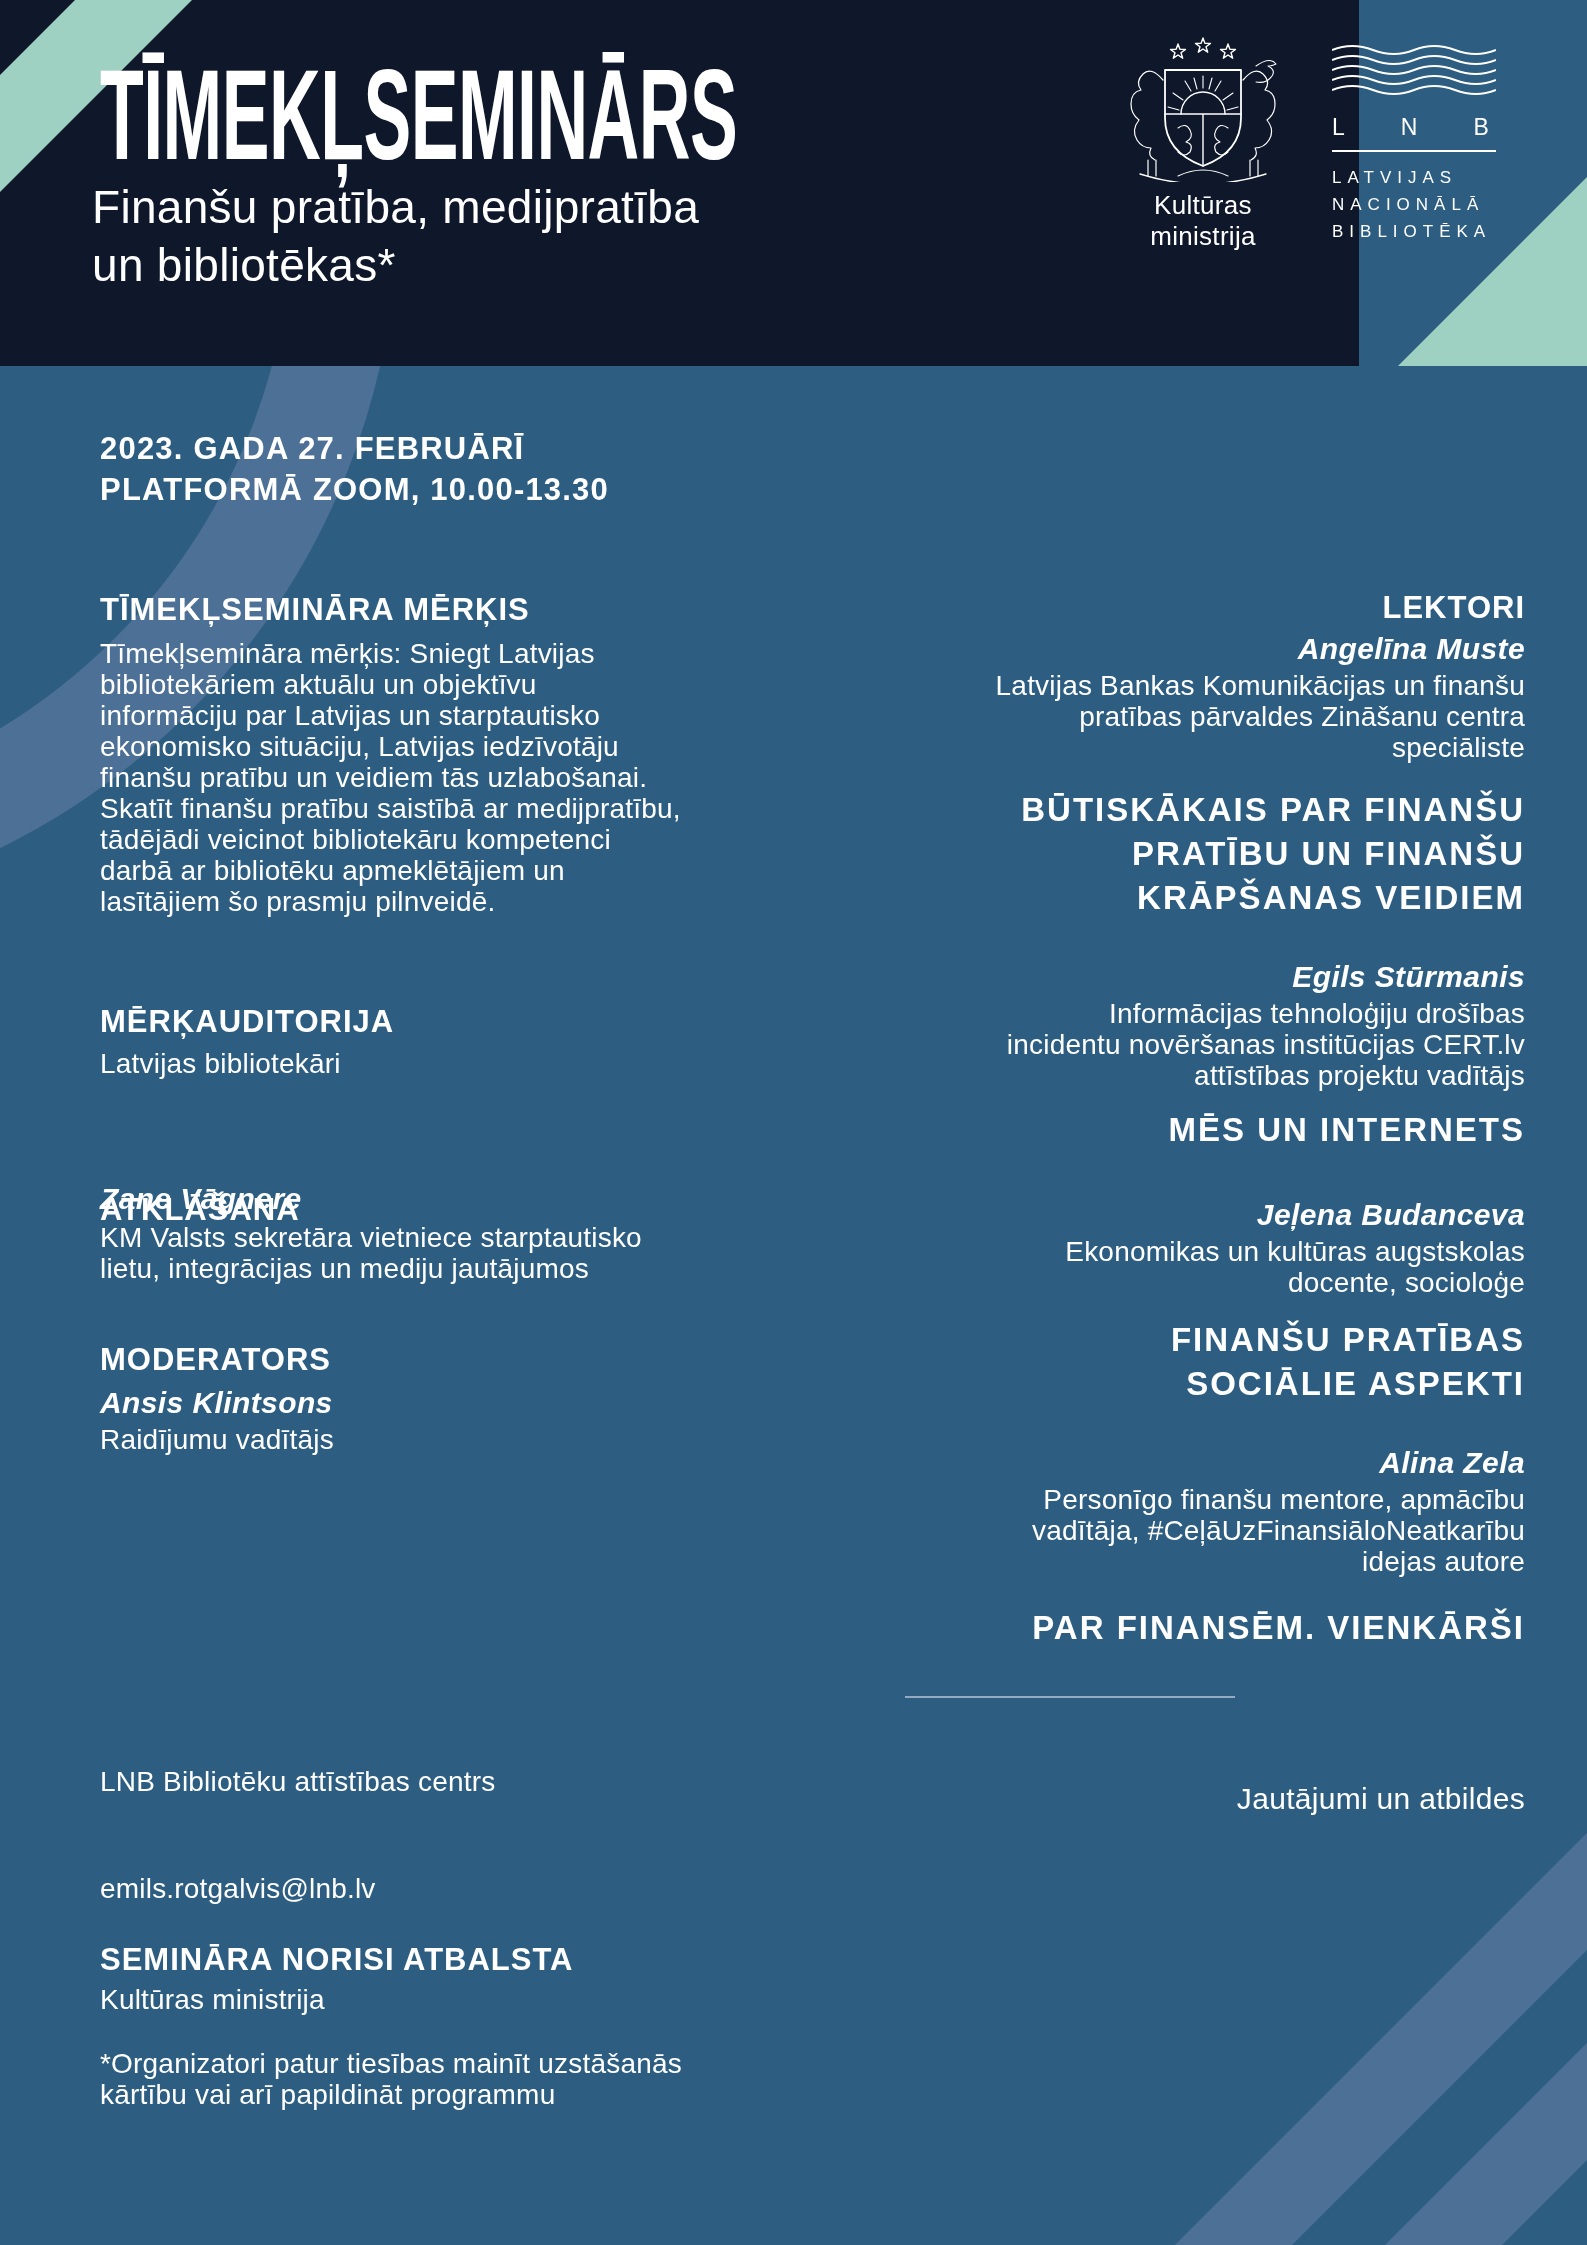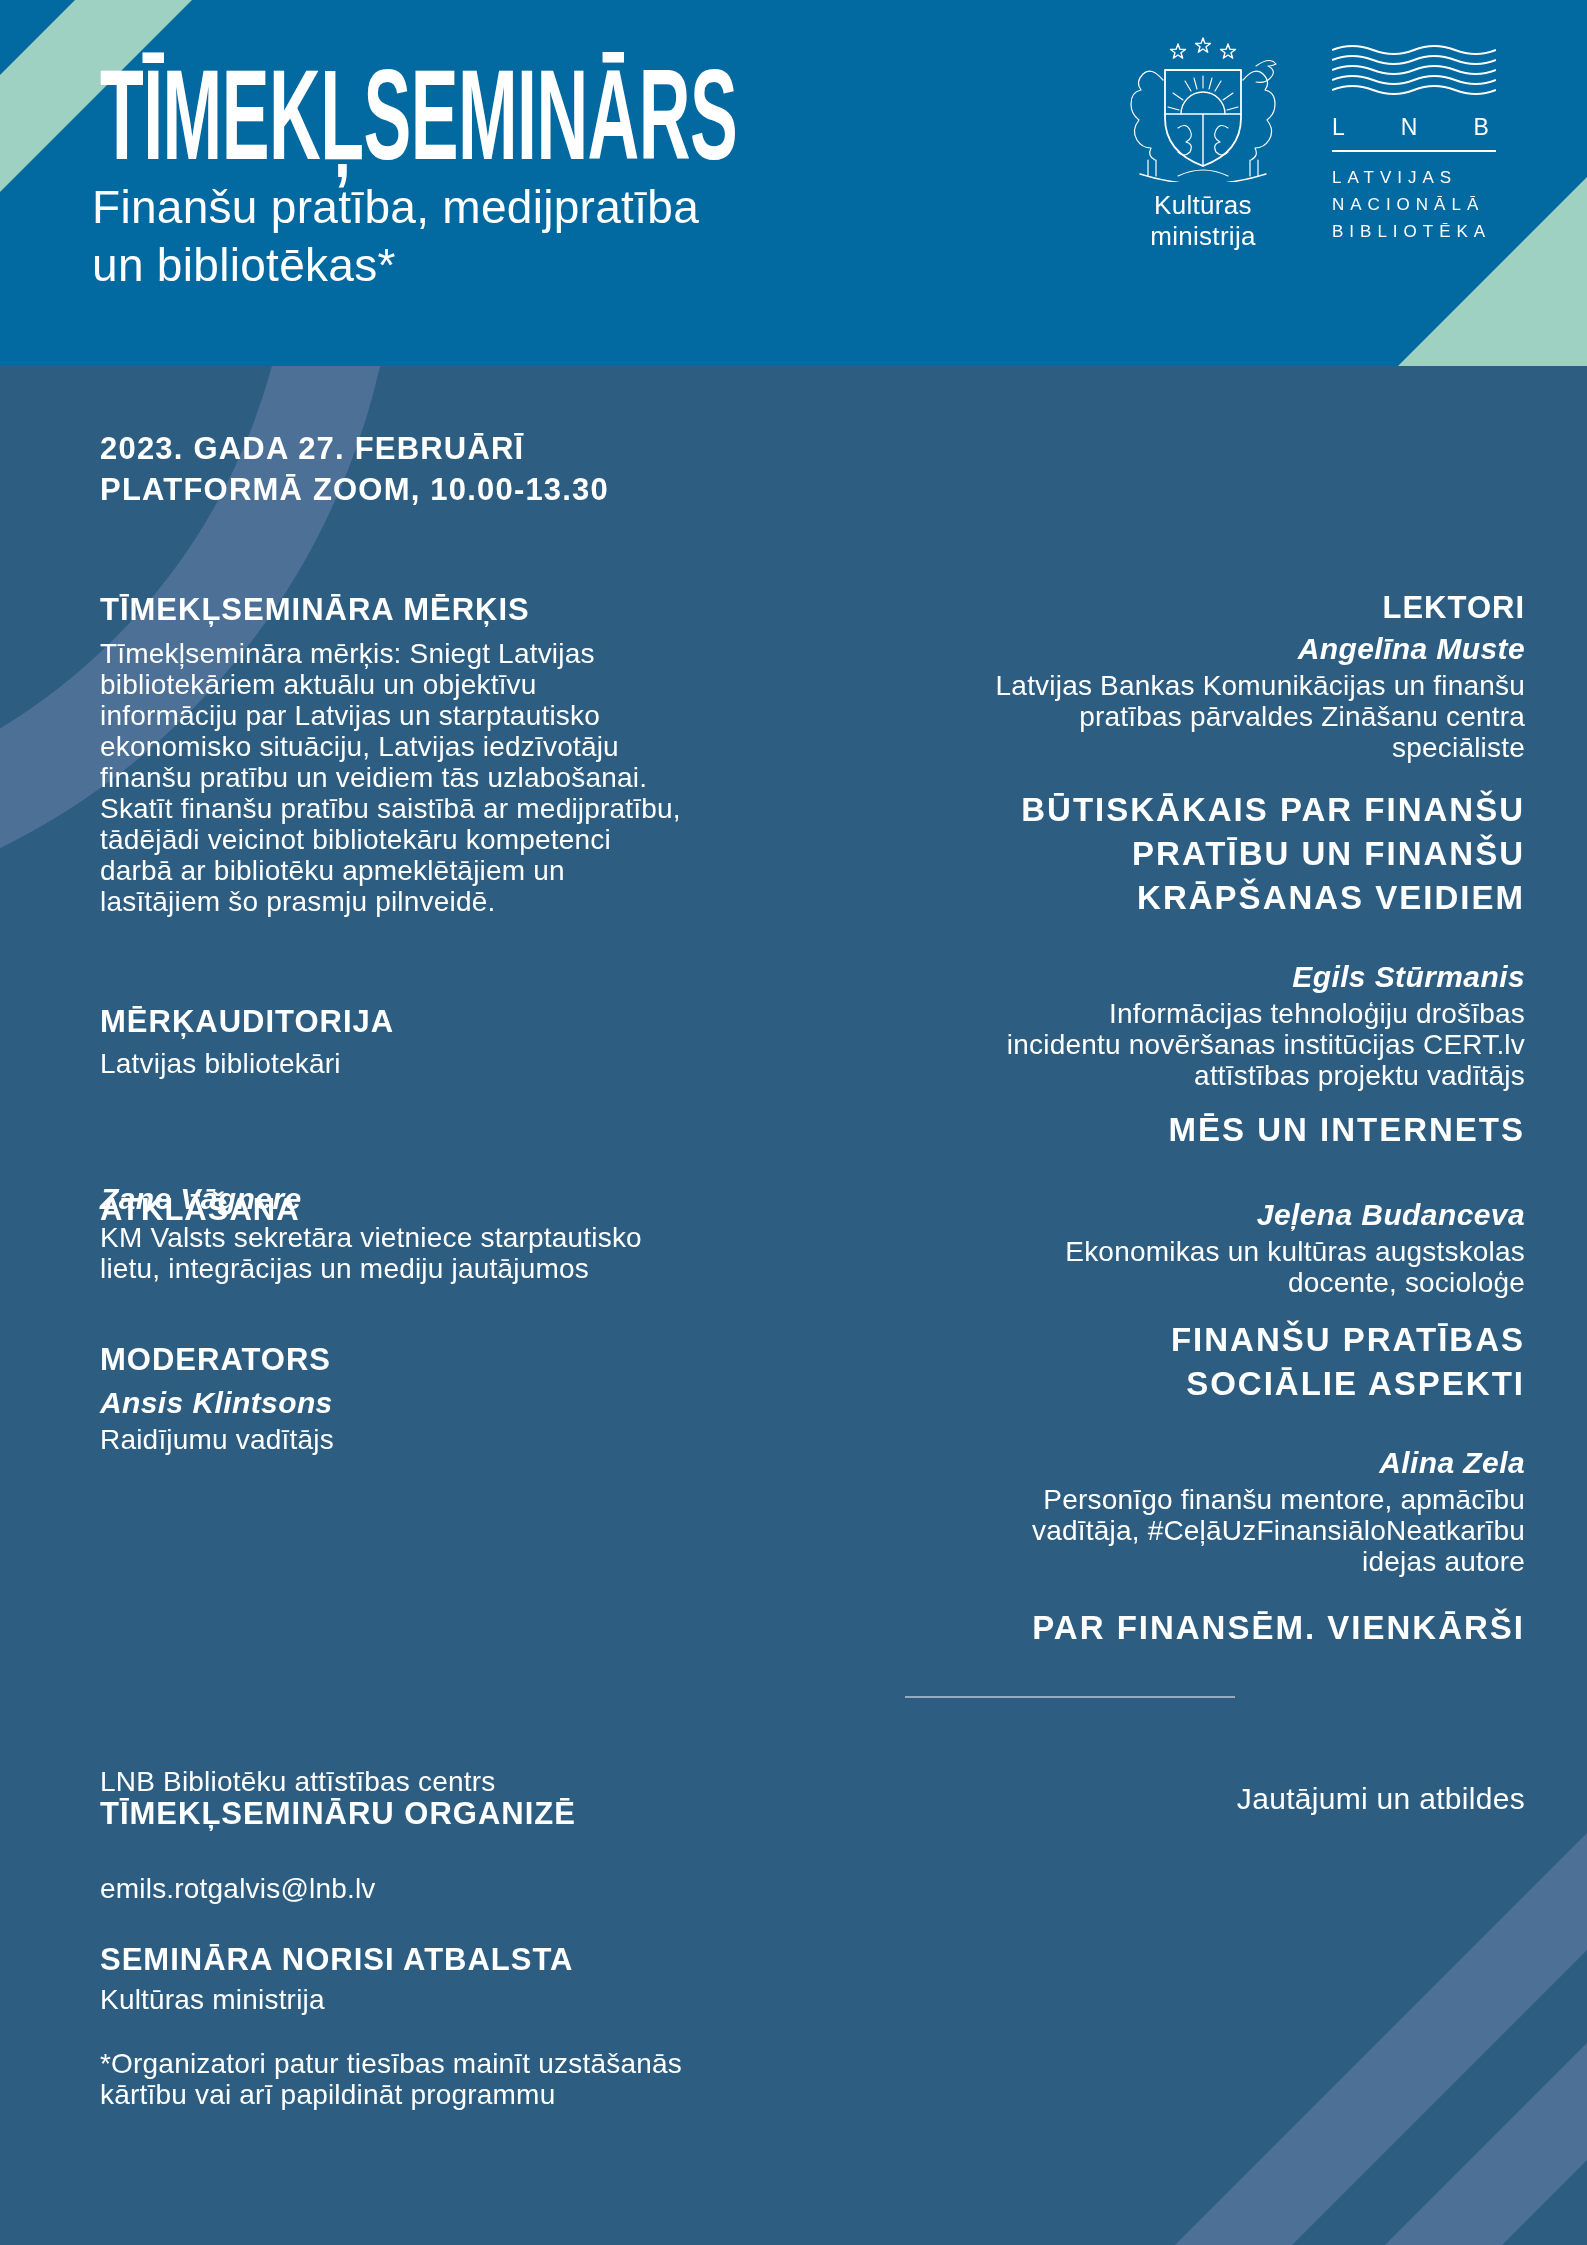--- a/index.html
+++ b/index.html
@@ -3,21 +3,21 @@
 <meta charset="utf-8">
 <style>
   html,body{margin:0;padding:0;background:#243c50;}
   .poster{
     position:relative;width:1587px;height:2245px;overflow:hidden;
     background:#2d5e82;color:#fff;
     font-family:"Liberation Sans", sans-serif;
     -webkit-font-smoothing:antialiased;
   }
   
-  .header{position:absolute;left:0;top:0;width:1587px;height:366px;background:#0369a1;}
+  .header{position:absolute;left:0;top:0;width:1359px;height:366px;background:#0f172a;}
   .header-deco{position:absolute;left:0;top:0;}
   .title{
     position:absolute;left:100px;top:48px;
     font-size:128px;font-weight:700;letter-spacing:-1px;white-space:nowrap;
     transform:scaleX(0.56);transform-origin:0 0;line-height:1.05;
   }
   .subtitle{
     position:absolute;left:92px;top:178px;
     font-size:46px;line-height:58px;font-weight:400;letter-spacing:0.3px;
   }
@@ -138,21 +138,20 @@
 
   <div class="abs lcol h1" style="top:1192px">ATKLĀŠANA</div>
   <div class="abs lcol name" style="top:1182px">Zane Vāgnere</div>
   <div class="abs lcol body-text pre" style="top:1222px">KM Valsts sekretāra vietniece starptautisko
 lietu, integrācijas un mediju jautājumos</div>
 
   <div class="abs lcol h1" style="top:1342px">MODERATORS</div>
   <div class="abs lcol name" style="top:1386px">Ansis Klintsons</div>
   <div class="abs lcol body-text" style="top:1424px">Raidījumu vadītājs</div>
 
-  <div class="abs lcol h1" style="top:1796px">TĪMEKĻSEMINĀRU ORGANIZĒ</div>
   <div class="abs lcol body-text" style="top:1766px">LNB Bibliotēku attīstības centrs</div>
   <div class="abs lcol body-text" style="top:1873px">emils.rotgalvis@lnb.lv</div>
 
   <div class="abs lcol h1" style="top:1942px">SEMINĀRA NORISI ATBALSTA</div>
   <div class="abs lcol body-text" style="top:1984px">Kultūras ministrija</div>
 
   <div class="abs lcol body-text pre" style="top:2048px">*Organizatori patur tiesības mainīt uzstāšanās
 kārtību vai arī papildināt programmu</div>
 
   <div class="abs rcol h1" style="top:590px">LEKTORI</div>

